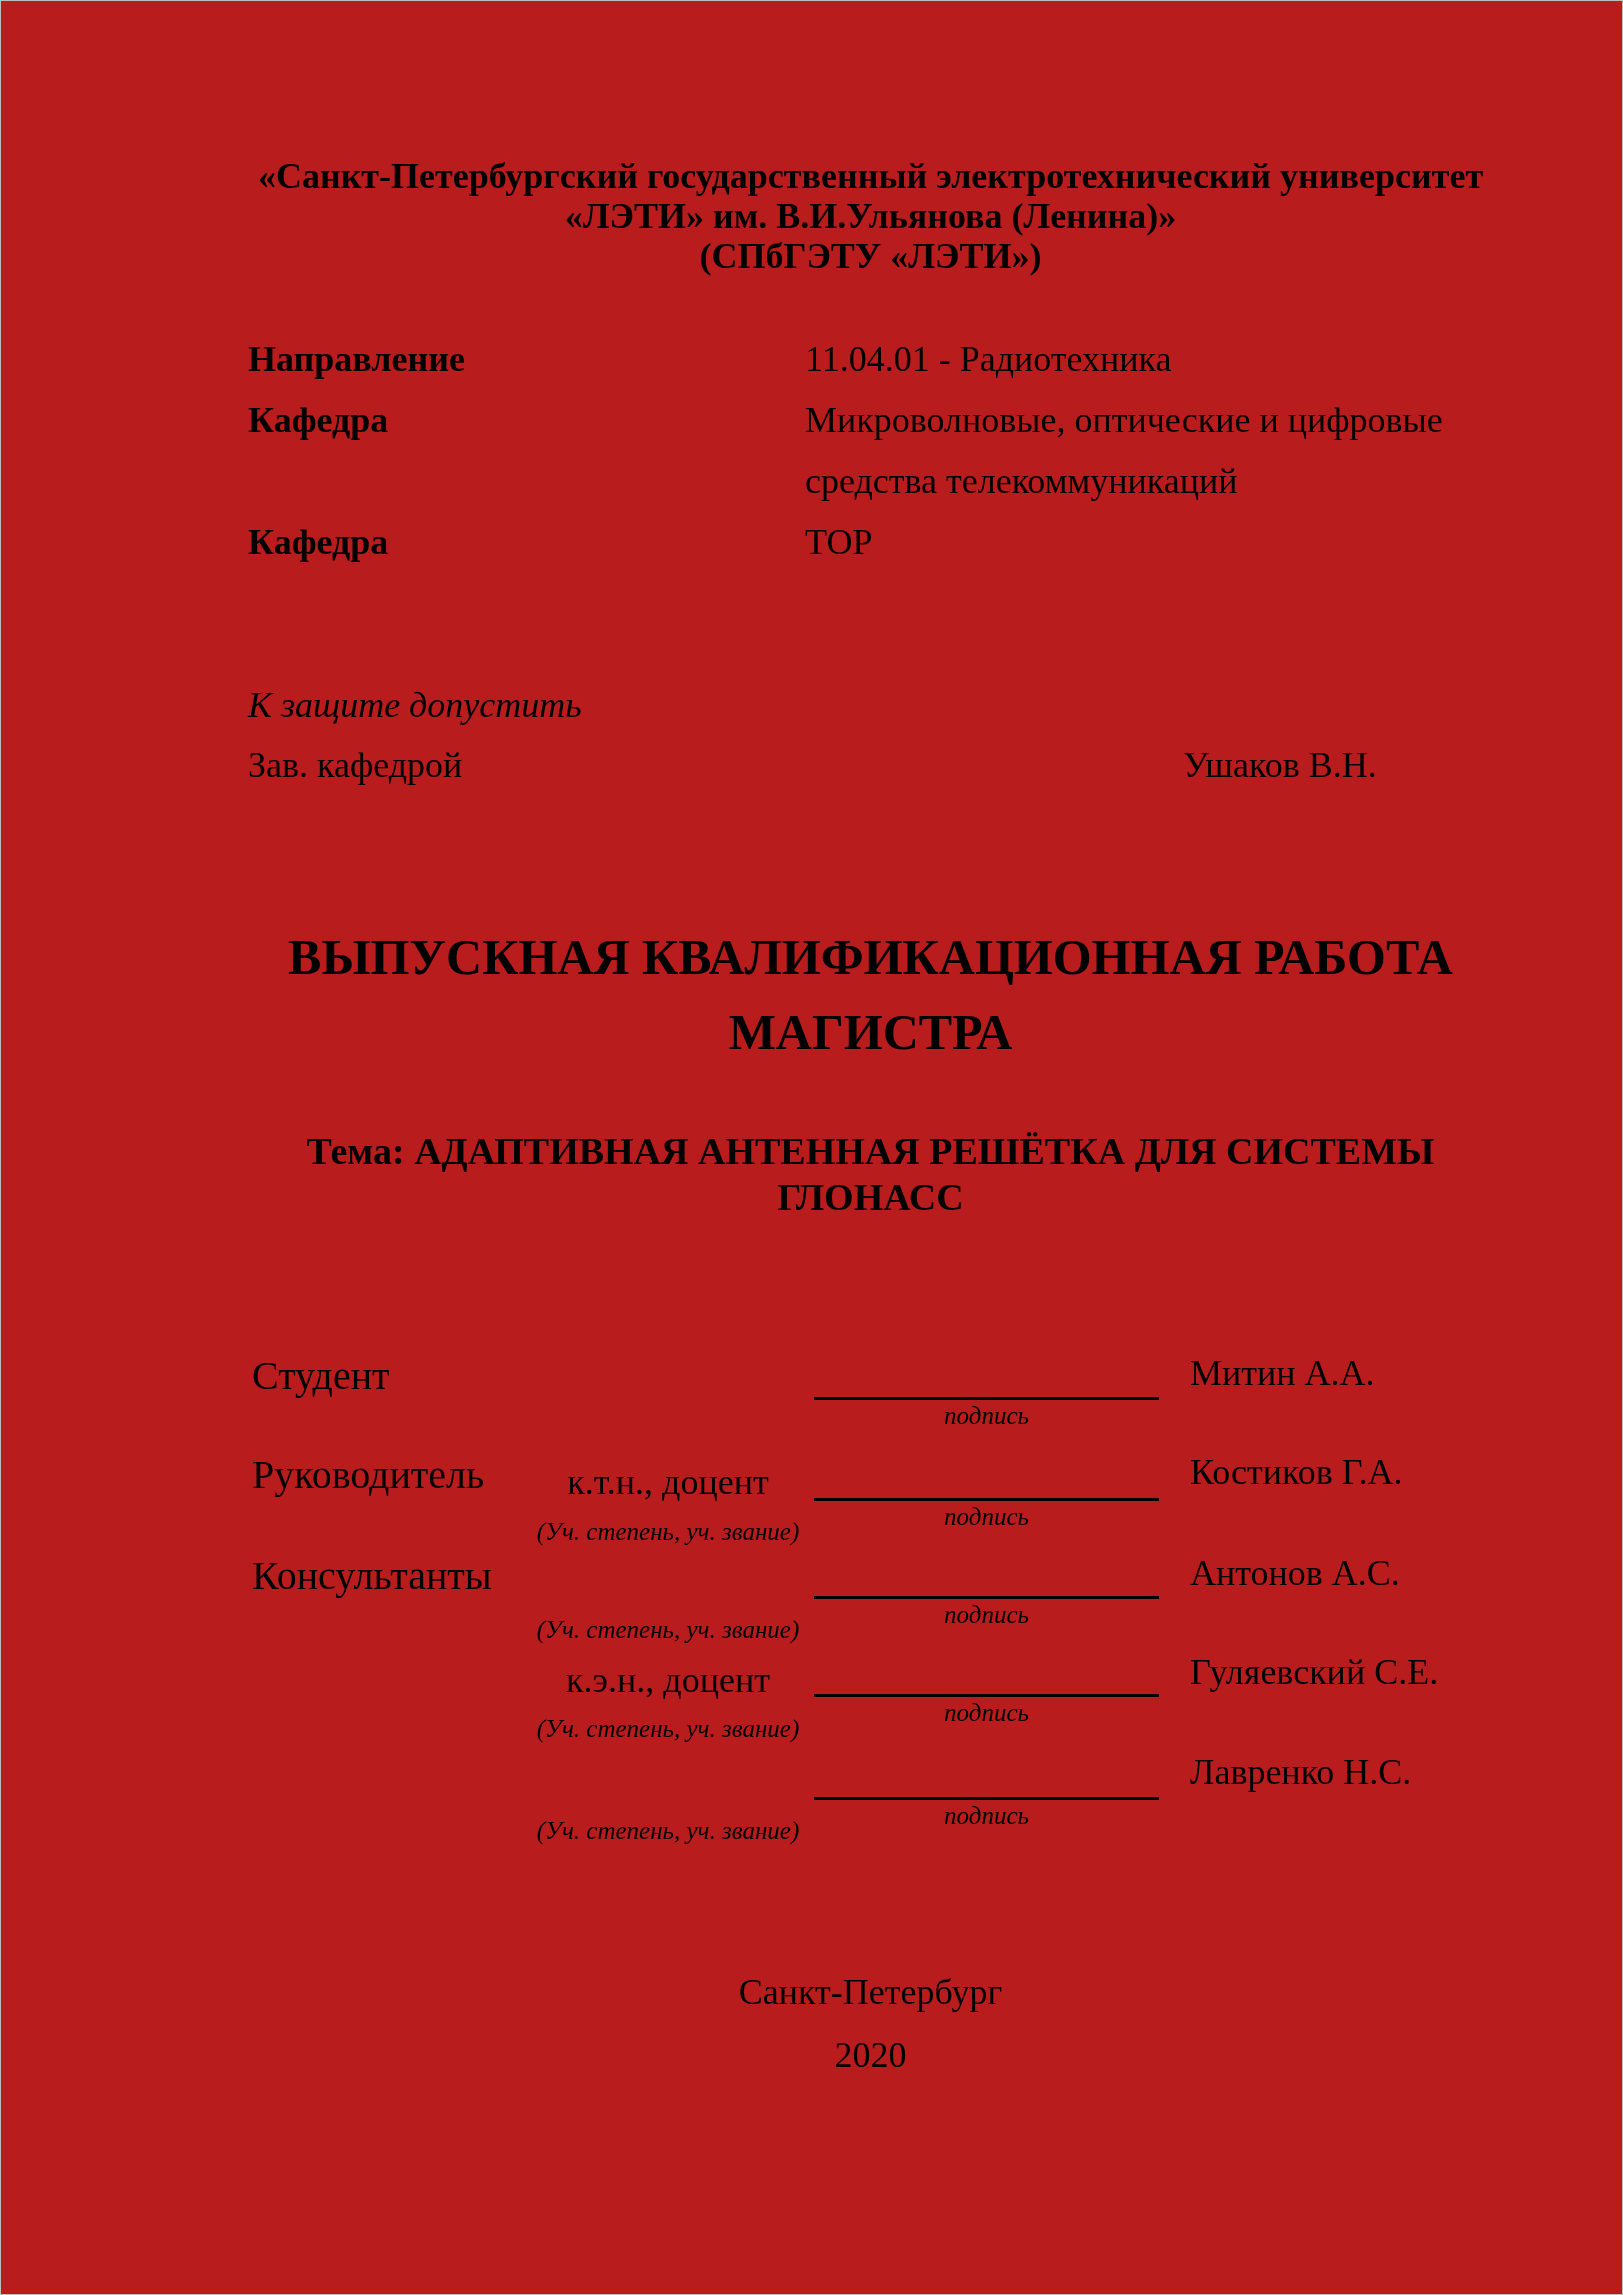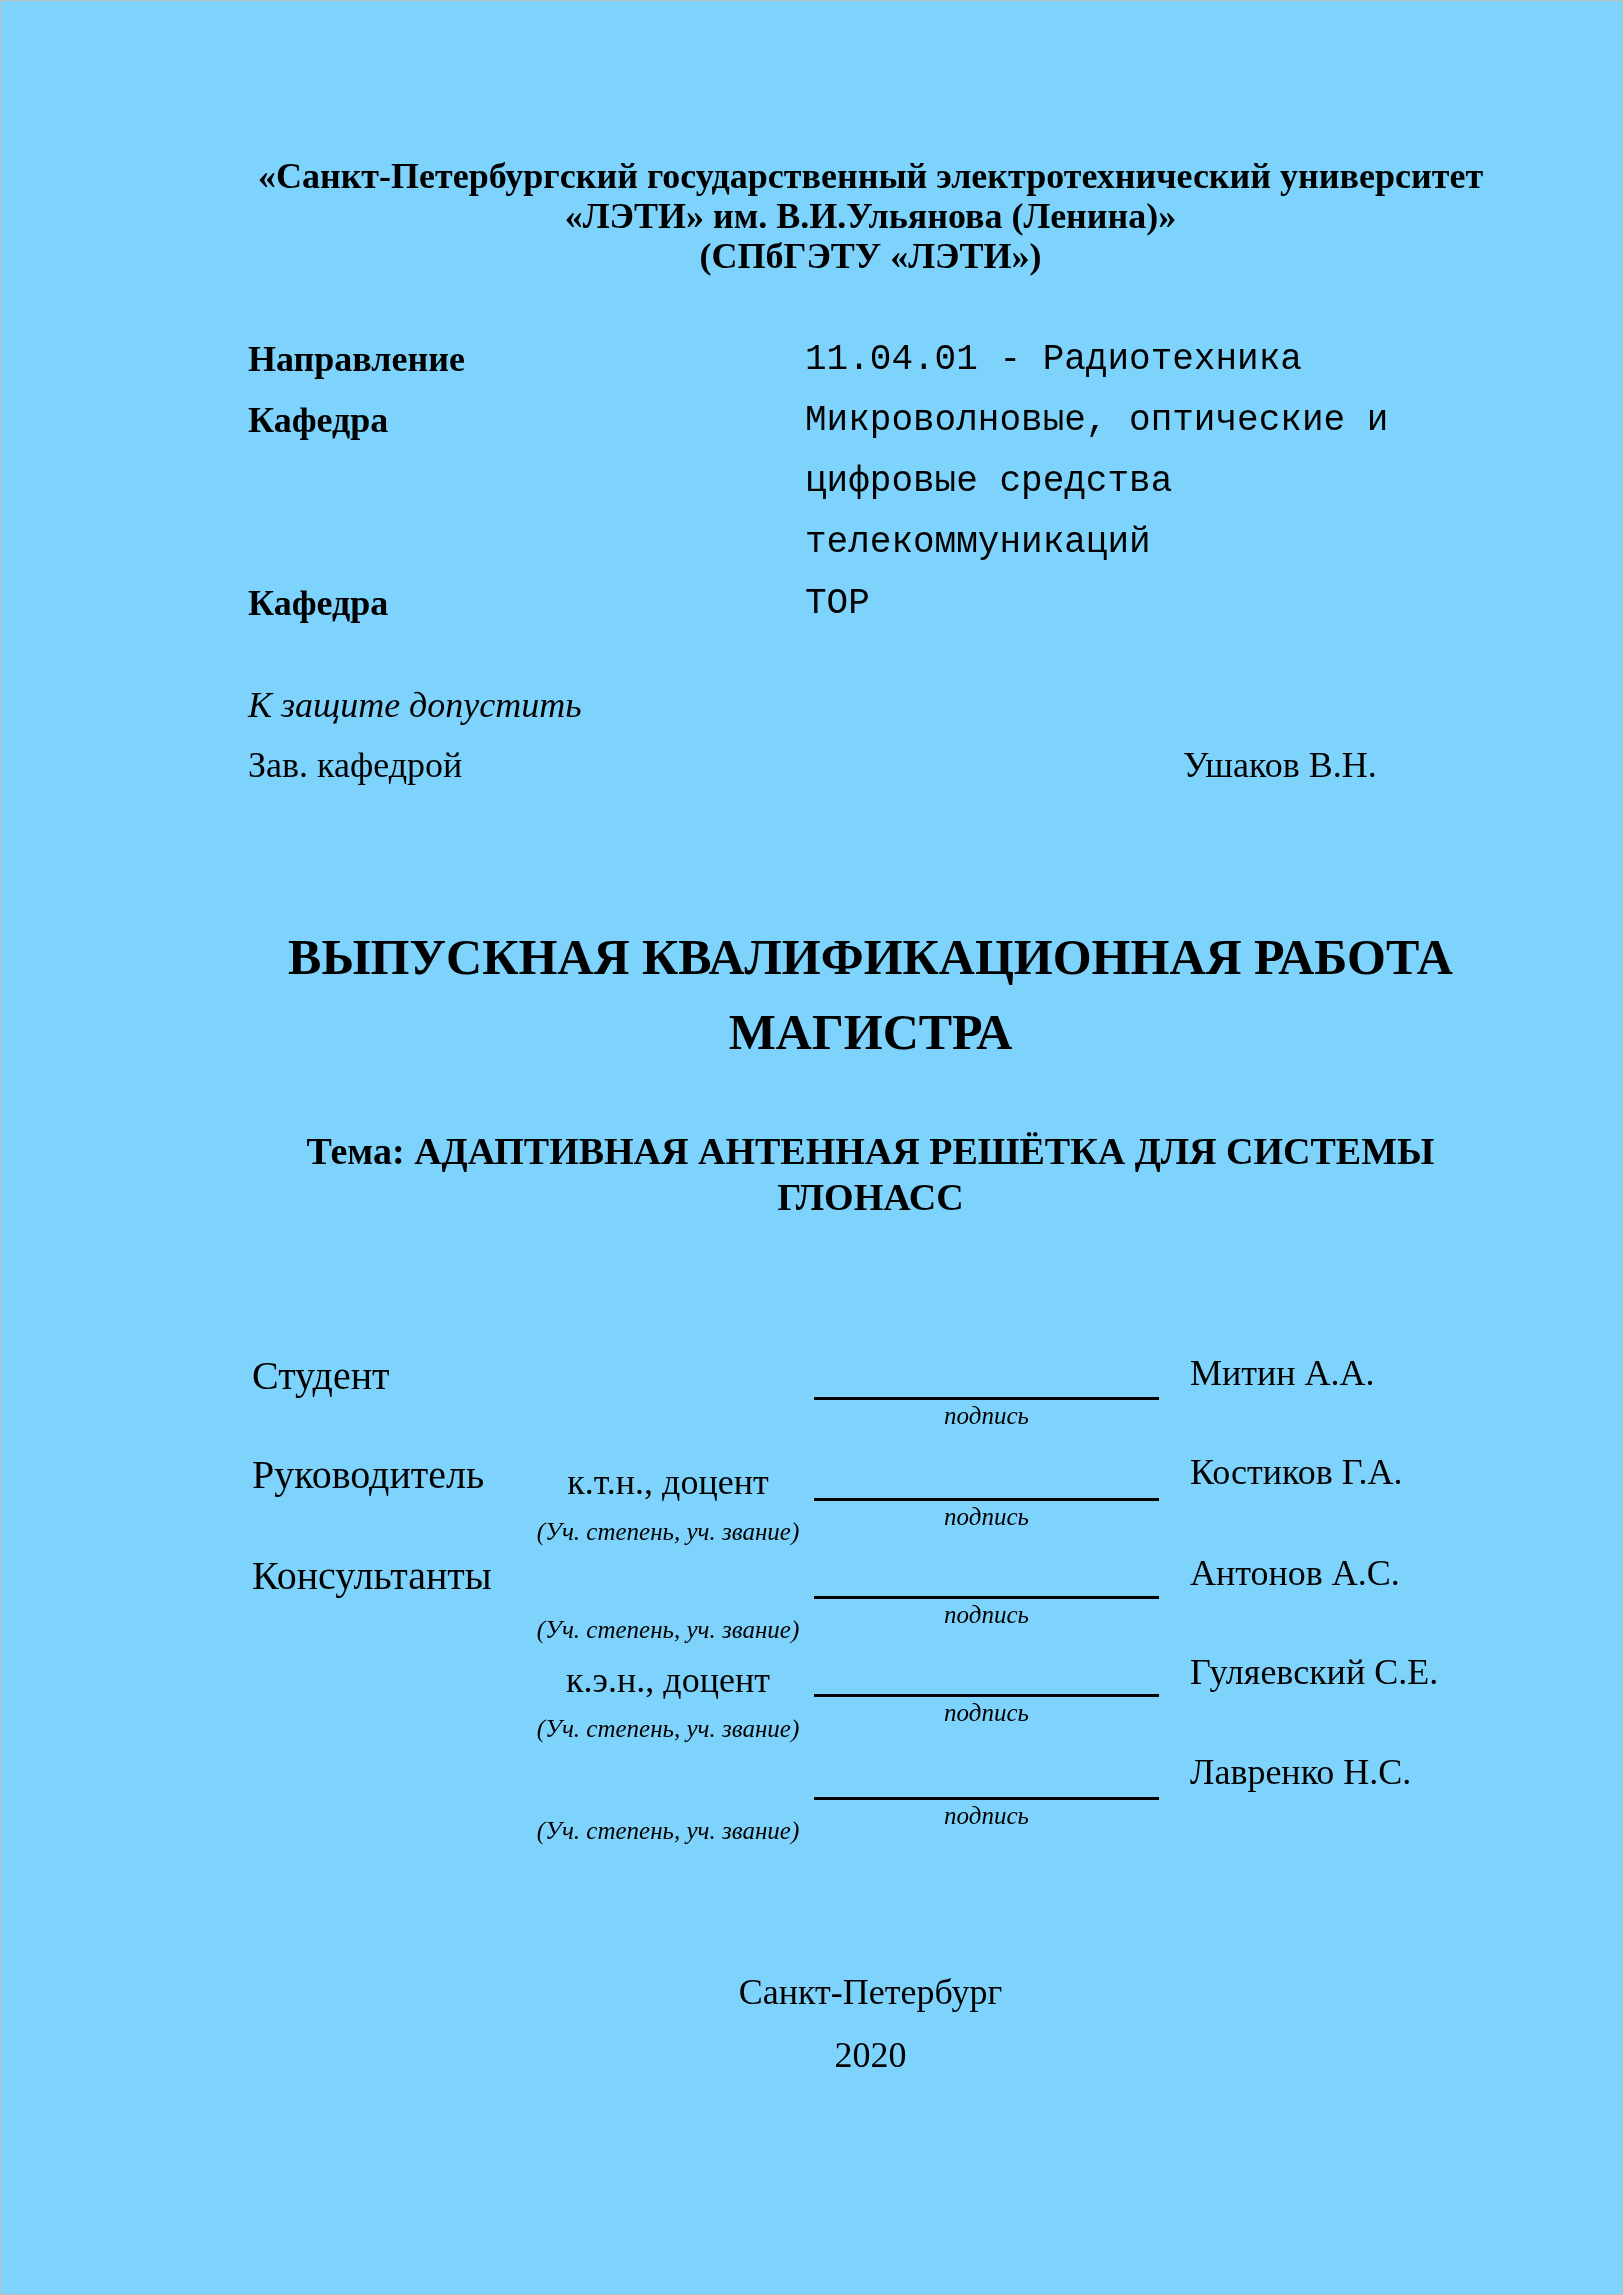--- a/index.html
+++ b/index.html
@@ -1,19 +1,19 @@
 <!DOCTYPE html>
 <html lang="ru" style="font-size:12.6px"><head>
 <meta charset="utf-8">
 <style>
   html,body { margin:0; padding:0; background:#ffffff; }
   .page {
     position:relative;
     width:1623px; height:2295px;
-    background:#7dd3fc;
+    background:#b91c1c;
     color:#000000;
     font-family:"Liberation Serif","DejaVu Serif",serif;
     border:1.6px solid #bdbdbd;
     box-sizing:border-box;
     overflow:hidden;
     padding-left:12px;
   }
   .abs { position:absolute; }
 
   
@@ -21,21 +21,21 @@
     left:236px; right:118px; top:155px;
     text-align:center;
     font-weight:bold;
     font-size:36px; line-height:40px;
   }
 
   
   .info-table { left:247px; top:328px; width:1272px; font-size:36px; line-height:61px; }
   .info-row { display:flex; align-items:flex-start; }
   .info-label { width:557px; font-weight:bold; flex:none; }
-  .info-value { width:683px;font-family:Liberation Mono, monospace; }
+  .info-value { width:683px; }
 
   
   .admit-line1 { left:247px; top:685px; font-size:36px; line-height:1.1; font-style:italic; }
   .admit-line2 { left:247px; top:745px; font-size:36px; line-height:1.1; }
   .admit-name  { left:1182px; top:745px; font-size:36px; line-height:1.1; }
 
   
   .main-title {
     left:236px; right:118px; top:919px;
     text-align:center; font-weight:bold;

